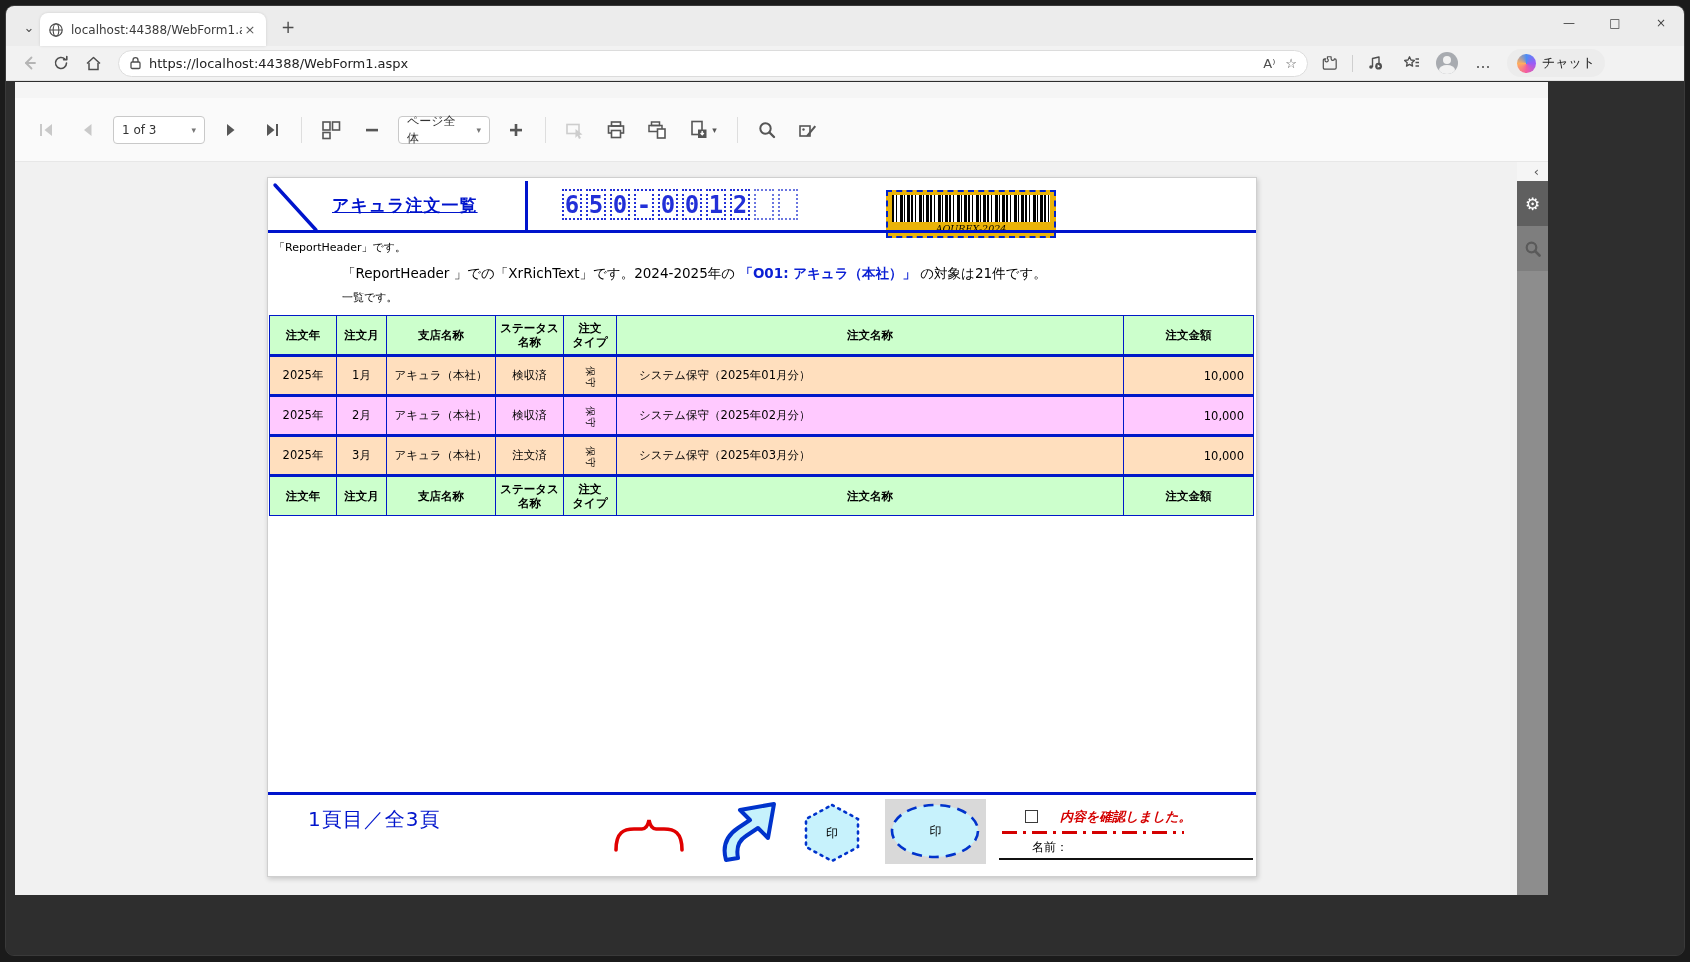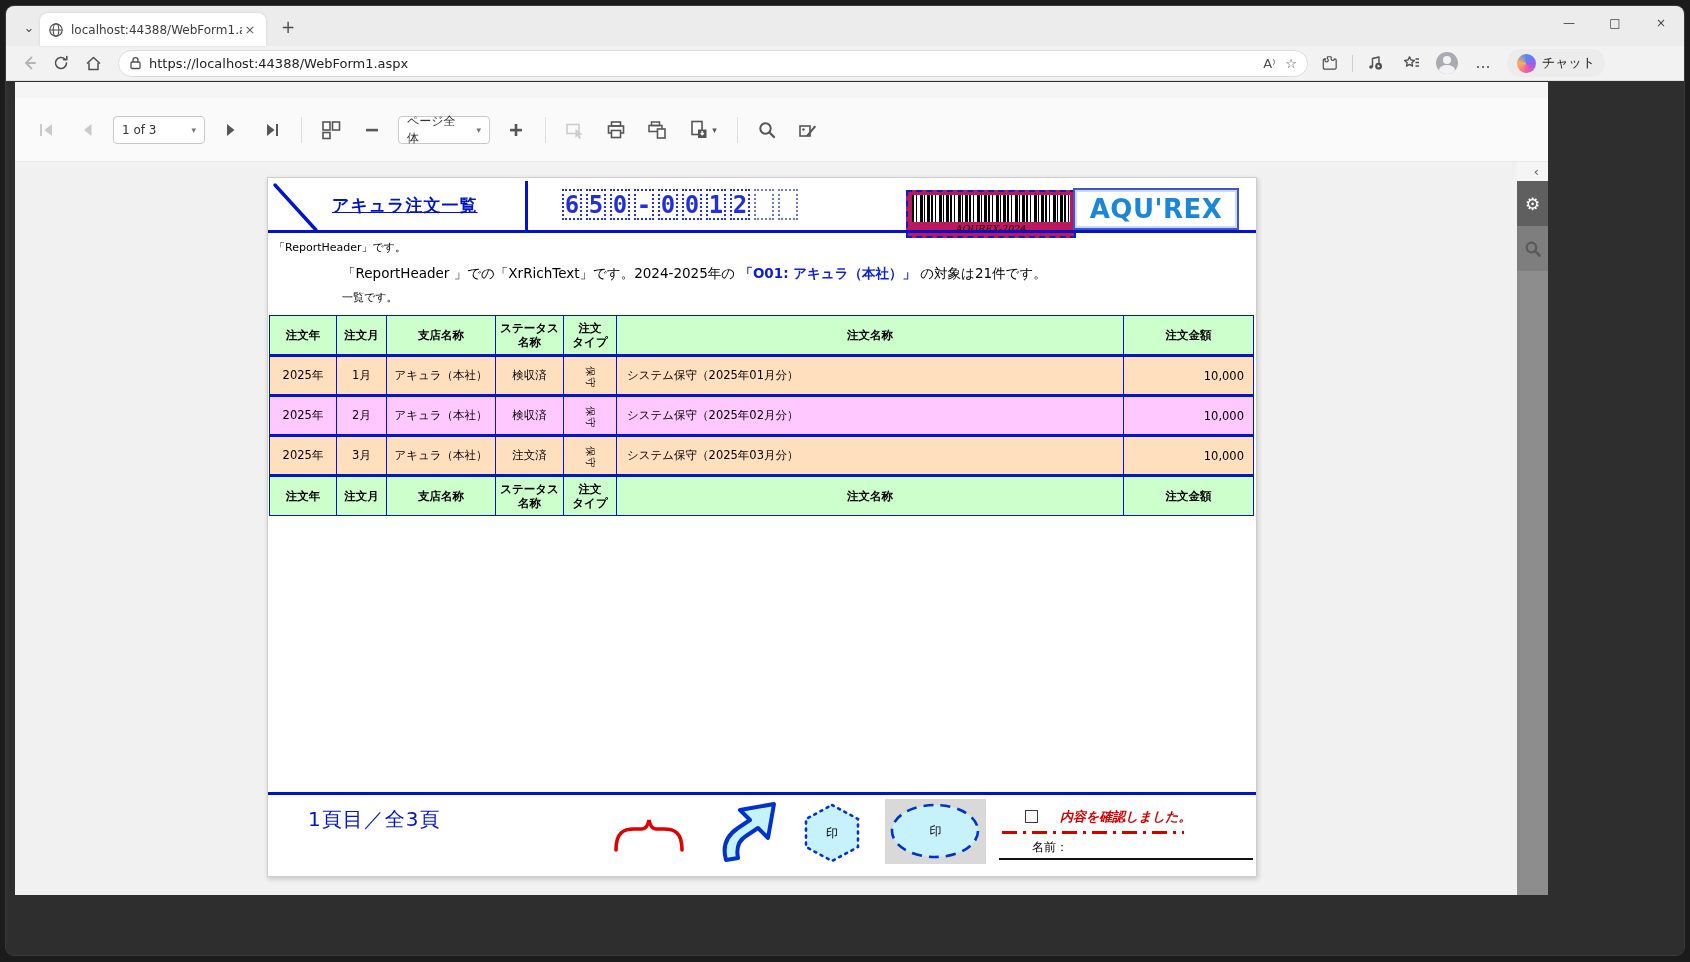--- a/index.html
+++ b/index.html
@@ -55,38 +55,38 @@
   .hline { position:absolute; left:0; width:988px; height:3px; background:#0014cc; }
 
   .diag { position:absolute; left:4px; top:4px; }
   .rtitle { position:absolute; left:64px; top:16px; font-size:17px; font-weight:bold; color:#0014cc; text-decoration:underline; letter-spacing:1px; }
   .headvline { position:absolute; left:257px; top:3px; width:3px; height:49px; background:#0014cc; }
 
   .comb { position:absolute; left:294px; top:11px; display:flex; gap:4px; align-items:flex-start; }
   .comb .cc { width:20px; height:31px; border:2px dotted #2230d8; color:#2230d8; font-family:"DejaVu Sans Mono","Liberation Mono",monospace; font-weight:bold; font-size:24px; display:flex; align-items:center; justify-content:center; }
   .comb .cc.empty { border-color:#6a76e0; height:31px; }
 
-  .barcode { position:absolute; left:638px; top:12px; width:170px; height:48px; border:2px dashed #0022cc; background:#be185d; padding:3px 4px 0 4px; text-align:center; }
+  .barcode { position:absolute; left:618px; top:12px; width:170px; height:48px; border:2px dashed #0022cc; background:#eab308; padding:3px 4px 0 4px; text-align:center; }
   .bars { height:27px; background:repeating-linear-gradient(90deg,#000 0 2px,#fff 2px 4px,#000 4px 5px,#fff 5px 8px,#000 8px 11px,#fff 11px 12px,#000 12px 13px,#fff 13px 15px,#000 15px 18px,#fff 18px 19px); }
   .barcode-label { font-size:9.5px; font-style:italic; font-family:"DejaVu Serif","Liberation Serif",serif; color:#000; margin-top:1px; }
 
   .logo { position:absolute; left:805px; top:10px; width:166px; height:42px; border:2px solid #3d56cc; box-shadow:inset 0 0 0 2px #cdd8ff; display:flex; align-items:center; justify-content:center; font-size:26px; font-weight:bold; color:#1b87d8; letter-spacing:.5px; }
 
   .note { position:absolute; left:6px; top:62px; font-size:11px; color:#000; }
   .rich1 { position:absolute; left:74px; top:87px; font-size:13.5px; color:#000; }
   .rich1 .hl { color:#0a1fd4; font-weight:bold; }
   .rich2 { position:absolute; left:74px; top:112px; font-size:11px; color:#000000; }
 
   .rtable { position:absolute; left:1px; top:137px; border-collapse:collapse; table-layout:fixed; width:984px; font-size:11.5px; color:#000; }
   .rtable td { border:1.6px solid #0018c8; height:40px; text-align:center; overflow:hidden; }
   .rtable tr.thick td { border-top-width:3px; }
   .rtable tr.hdr td { background:#ccffcc; font-weight:bold; line-height:1.25; }
   .rtable tr.peach td { background:#ffdfbe; }
   .rtable tr.pink td { background:#ffc9ff; }
-  .rtable td.cname { text-align:left; padding-left:10px; }
+  .rtable td.cname { text-align:left; padding-left:22px; }
   .rtable td.camt { text-align:right; padding-right:9px; }
   .vt { display:inline-block; transform:rotate(90deg); font-size:10px; line-height:1.05; letter-spacing:1px; white-space:nowrap; }
 
   .pagenum { position:absolute; left:40px; top:628px; font-size:20px; font-weight:normal; color:#0014cc; letter-spacing:1px; }
   .brace { position:absolute; left:344px; top:638px; }
   .arrow { position:absolute; left:444px; top:620px; }
   .hexstamp { position:absolute; left:532px; top:624px; width:64px; height:62px; }
   .hexstamp .lbl, .ovalstamp .lbl { position:absolute; left:0; top:0; width:100%; height:100%; display:flex; align-items:center; justify-content:center; font-size:12px; color:#000; }
   .ovalwrap { position:absolute; left:617px; top:621px; width:101px; height:65px; background:#d9d9d9; }
   .ovalstamp { position:absolute; left:3px; top:2px; width:95px; height:61px; }
@@ -306,21 +306,20 @@
               <div class="cc">2</div>
               <div class="cc empty"></div>
               <div class="cc empty"></div>
             </div>
 
             <div class="barcode">
               <div class="bars"></div>
               <div class="barcode-label">AQUREX-2024</div>
             </div>
 
-            <div class="logo">AQU'REX</div>
 
             <div class="hline" style="top:52px"></div>
 
             <div class="note">「ReportHeader」です。</div>
             <div class="rich1">
               <span>「ReportHeader 」での「XrRichText」です。2024-2025年の </span><span class="hl">「O01: アキュラ（本社）」</span><span> の対象は21件です。</span>
             </div>
             <div class="rich2">一覧です。</div>
 
             <table class="rtable">

